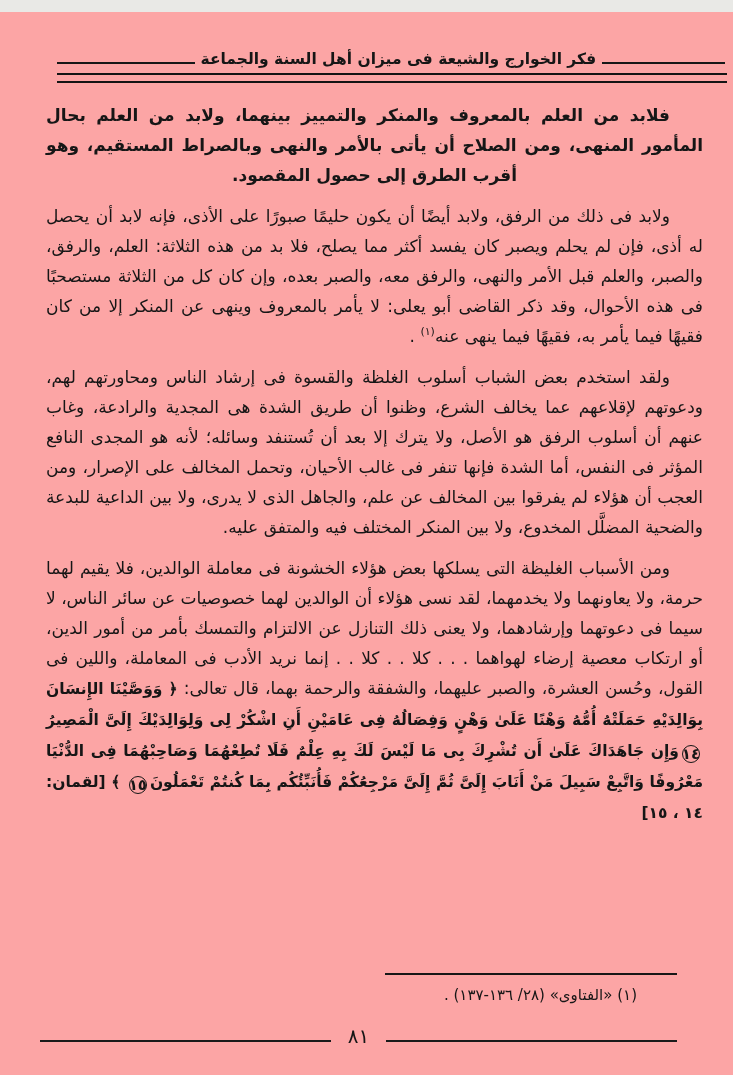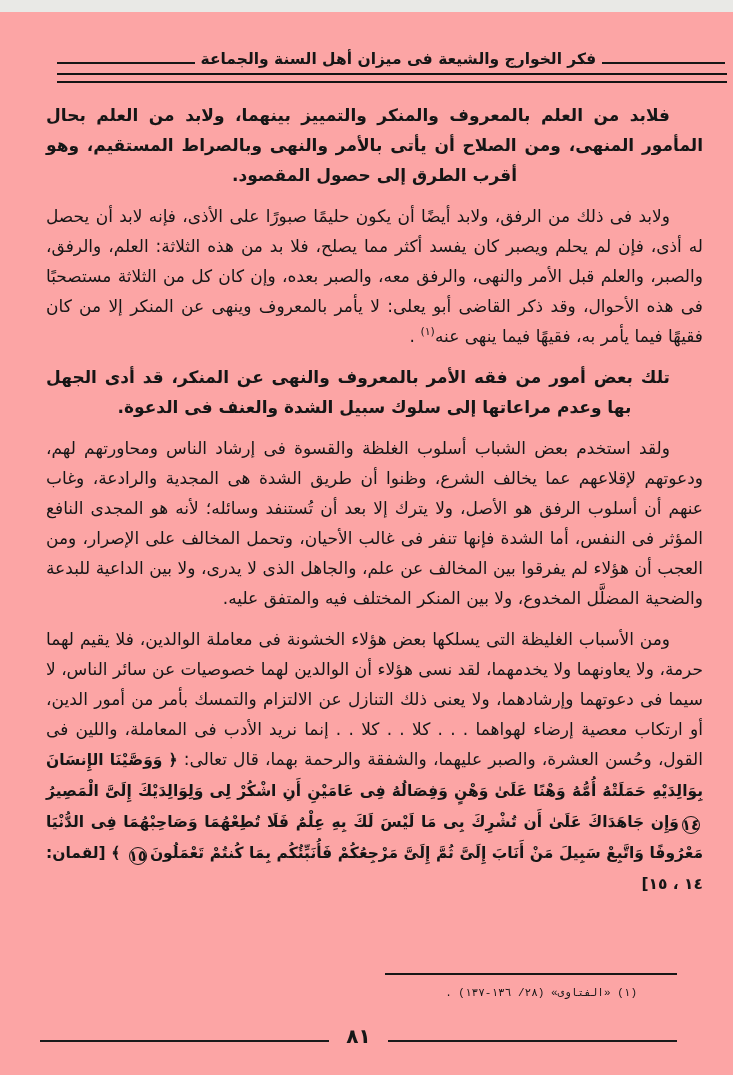--- a/index.html
+++ b/index.html
@@ -66,31 +66,31 @@
     text-indent:0;
   }
   .cite{font-weight:bold;font-size:15.5px;}
   
   .footnote-rule{
     position:absolute;top:961px;right:56px;
     width:292px;height:2px;background:#171717;
   }
   .footnote{
     position:absolute;top:974px;right:96px;
-    font-size:11px;white-space:nowrap;font-family:Liberation Mono, monospace;
+    font-size:15px;white-space:nowrap;
   }
   
   .page-footer{
     position:absolute;top:1012px;left:0;right:0;
     display:flex;align-items:center;
     padding:0 56px 0 40px;
   }
   .foot-rule{flex:1;height:2px;background:#1a1a1a;margin-top:10px;}
   .page-num{
-    font-size:20px;font-weight:bold;
+    font-size:20px;font-weight:normal;
     padding:0 17px;
   }
 </style>
 </head>
 <body>
 
 <div class="page">
 
   <div class="running-head">
     <span class="head-rule right"></span>
@@ -102,23 +102,20 @@
   <main class="body-text">
 
     <div class="para last-center">
       <span>فلابد من العلم بالمعروف والمنكر والتمييز بينهما، ولابد من العلم بحال المأمور المنهى، ومن الصلاح أن يأتى بالأمر والنهى وبالصراط المستقيم، وهو أقرب الطرق إلى حصول المقصود.</span>
     </div>
 
     <div class="para">
       <span>ولابد فى ذلك من الرفق، ولابد أيضًا أن يكون حليمًا صبورًا على الأذى، فإنه لابد أن يحصل له أذى، فإن لم يحلم ويصبر كان يفسد أكثر مما يصلح، فلا بد من هذه الثلاثة: العلم، والرفق، والصبر، والعلم قبل الأمر والنهى، والرفق معه، والصبر بعده، وإن كان كل من الثلاثة مستصحبًا فى هذه الأحوال، وقد ذكر القاضى أبو يعلى: لا يأمر بالمعروف وينهى عن المنكر إلا من كان فقيهًا فيما يأمر به، فقيهًا فيما ينهى عنه</span><sup class="fn-ref">(١)</sup><span> .</span>
     </div>
 
-    <div class="para last-center">
-      <span>تلك بعض أمور من فقه الأمر بالمعروف والنهى عن المنكر، قد أدى الجهل بها وعدم مراعاتها إلى سلوك سبيل الشدة والعنف فى الدعوة.</span>
-    </div>
 
     <div class="para">
       <span>ولقد استخدم بعض الشباب أسلوب الغلظة والقسوة فى إرشاد الناس ومحاورتهم لهم، ودعوتهم لإقلاعهم عما يخالف الشرع، وظنوا أن طريق الشدة هى المجدية والرادعة، وغاب عنهم أن أسلوب الرفق هو الأصل، ولا يترك إلا بعد أن تُستنفد وسائله؛ لأنه هو المجدى النافع المؤثر فى النفس، أما الشدة فإنها تنفر فى غالب الأحيان، وتحمل المخالف على الإصرار، ومن العجب أن هؤلاء لم يفرقوا بين المخالف عن علم، والجاهل الذى لا يدرى، ولا بين الداعية للبدعة والضحية المضلَّل المخدوع، ولا بين المنكر المختلف فيه والمتفق عليه.</span>
     </div>
 
     <div class="para">
       <span>ومن الأسباب الغليظة التى يسلكها بعض هؤلاء الخشونة فى معاملة الوالدين، فلا يقيم لهما حرمة، ولا يعاونهما ولا يخدمهما، لقد نسى هؤلاء أن الوالدين لهما خصوصيات عن سائر الناس، لا سيما فى دعوتهما وإرشادهما، ولا يعنى ذلك التنازل عن الالتزام والتمسك بأمر من أمور الدين، أو ارتكاب معصية إرضاء لهواهما . . . كلا . . كلا . . إنما نريد الأدب فى المعاملة، واللين فى القول، وحُسن العشرة، والصبر عليهما، والشفقة والرحمة بهما، قال تعالى: </span><span class="quran"><span>﴿ </span><span>وَوَصَّيْنَا الإِنسَانَ بِوَالِدَيْهِ حَمَلَتْهُ أُمُّهُ وَهْنًا عَلَىٰ وَهْنٍ وَفِصَالُهُ فِى عَامَيْنِ أَنِ اشْكُرْ لِى وَلِوَالِدَيْكَ إِلَىَّ الْمَصِيرُ</span><span class="ayah-num">١٤</span><span>وَإِن جَاهَدَاكَ عَلَىٰ أَن تُشْرِكَ بِى مَا لَيْسَ لَكَ بِهِ عِلْمٌ فَلَا تُطِعْهُمَا وَصَاحِبْهُمَا فِى الدُّنْيَا مَعْرُوفًا وَاتَّبِعْ سَبِيلَ مَنْ أَنَابَ إِلَىَّ ثُمَّ إِلَىَّ مَرْجِعُكُمْ فَأُنَبِّئُكُم بِمَا كُنتُمْ تَعْمَلُونَ</span><span class="ayah-num">١٥</span><span> ﴾</span></span> <span class="cite">[لقمان: ١٤ ، ١٥]</span>
     </div>
 
   </main>

